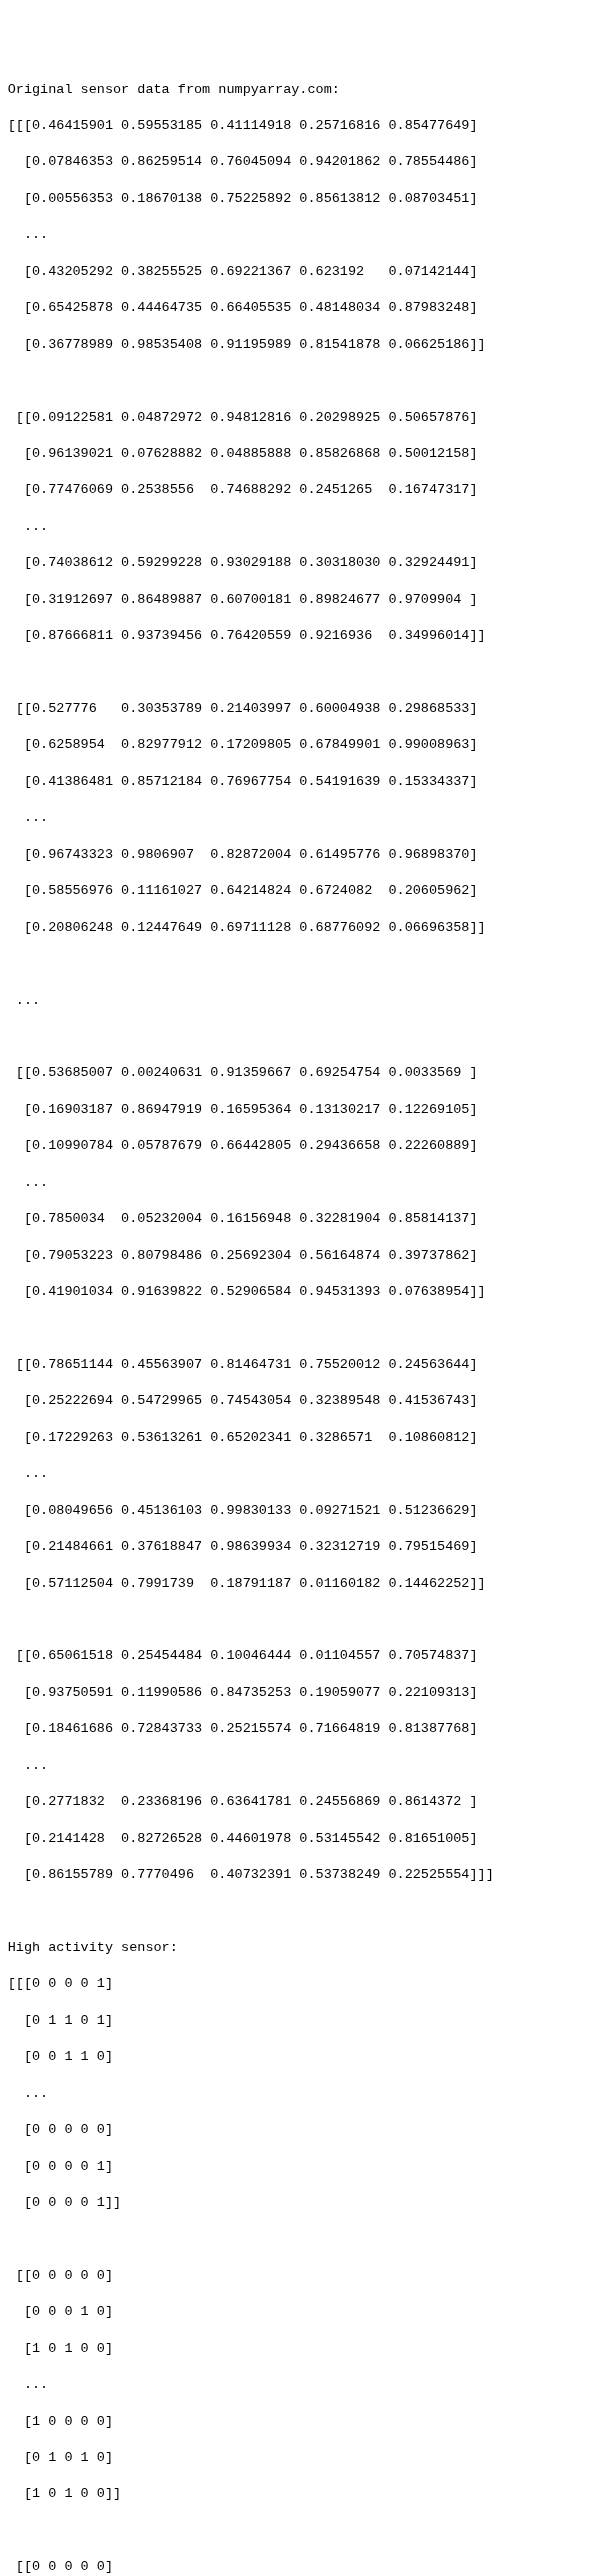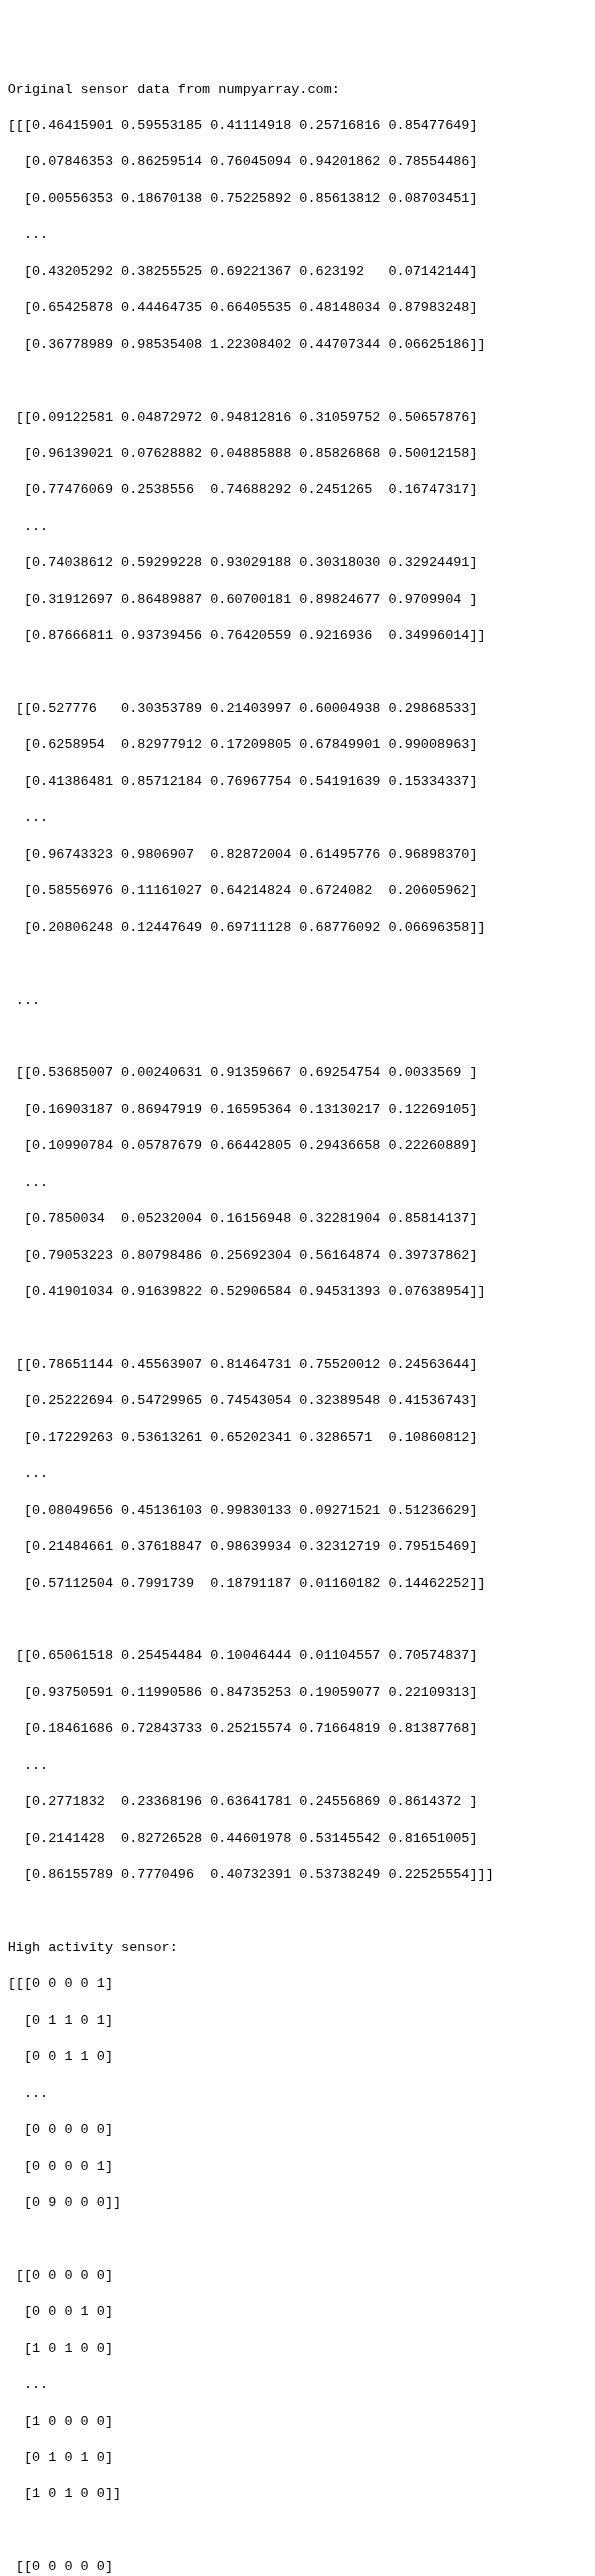--- a/index.html
+++ b/index.html
@@ -21,23 +21,23 @@
 
 
 
 <span class="line">Original sensor data from numpyarray.com:</span>
 <span class="line">[[[0.46415901 0.59553185 0.41114918 0.25716816 0.85477649]</span>
 <span class="line">  [0.07846353 0.86259514 0.76045094 0.94201862 0.78554486]</span>
 <span class="line">  [0.00556353 0.18670138 0.75225892 0.85613812 0.08703451]</span>
 <span class="line">  ...</span>
 <span class="line">  [0.43205292 0.38255525 0.69221367 0.623192   0.07142144]</span>
 <span class="line">  [0.65425878 0.44464735 0.66405535 0.48148034 0.87983248]</span>
-<span class="line">  [0.36778989 0.98535408 1.22308402 0.44707344 0.06625186]]</span>
+<span class="line">  [0.36778989 0.98535408 0.91195989 0.81541878 0.06625186]]</span>
 <span class="line"> </span>
-<span class="line"> [[0.09122581 0.04872972 0.94812816 0.31059752 0.50657876]</span>
+<span class="line"> [[0.09122581 0.04872972 0.94812816 0.20298925 0.50657876]</span>
 <span class="line">  [0.96139021 0.07628882 0.04885888 0.85826868 0.50012158]</span>
 <span class="line">  [0.77476069 0.2538556  0.74688292 0.2451265  0.16747317]</span>
 <span class="line">  ...</span>
 <span class="line">  [0.74038612 0.59299228 0.93029188 0.30318030 0.32924491]</span>
 <span class="line">  [0.31912697 0.86489887 0.60700181 0.89824677 0.9709904 ]</span>
 <span class="line">  [0.87666811 0.93739456 0.76420559 0.9216936  0.34996014]]</span>
 <span class="line"> </span>
 <span class="line"> [[0.527776   0.30353789 0.21403997 0.60004938 0.29868533]</span>
 <span class="line">  [0.6258954  0.82977912 0.17209805 0.67849901 0.99008963]</span>
 <span class="line">  [0.41386481 0.85712184 0.76967754 0.54191639 0.15334337]</span>
@@ -72,21 +72,21 @@
 <span class="line">  [0.2141428  0.82726528 0.44601978 0.53145542 0.81651005]</span>
 <span class="line">  [0.86155789 0.7770496  0.40732391 0.53738249 0.22525554]]]</span>
 <span class="line"> </span>
 <span class="line">High activity sensor:</span>
 <span class="line">[[[0 0 0 0 1]</span>
 <span class="line">  [0 1 1 0 1]</span>
 <span class="line">  [0 0 1 1 0]</span>
 <span class="line">  ...</span>
 <span class="line">  [0 0 0 0 0]</span>
 <span class="line">  [0 0 0 0 1]</span>
-<span class="line">  [0 9 0 0 0]]</span>
+<span class="line">  [0 0 0 0 1]]</span>
 <span class="line"> </span>
 <span class="line"> [[0 0 0 0 0]</span>
 <span class="line">  [0 0 0 1 0]</span>
 <span class="line">  [1 0 1 0 0]</span>
 <span class="line">  ...</span>
 <span class="line">  [1 0 0 0 0]</span>
 <span class="line">  [0 1 0 1 0]</span>
 <span class="line">  [1 0 1 0 0]]</span>
 <span class="line"> </span>
 <span class="line"> [[0 0 0 0 0]</span>

